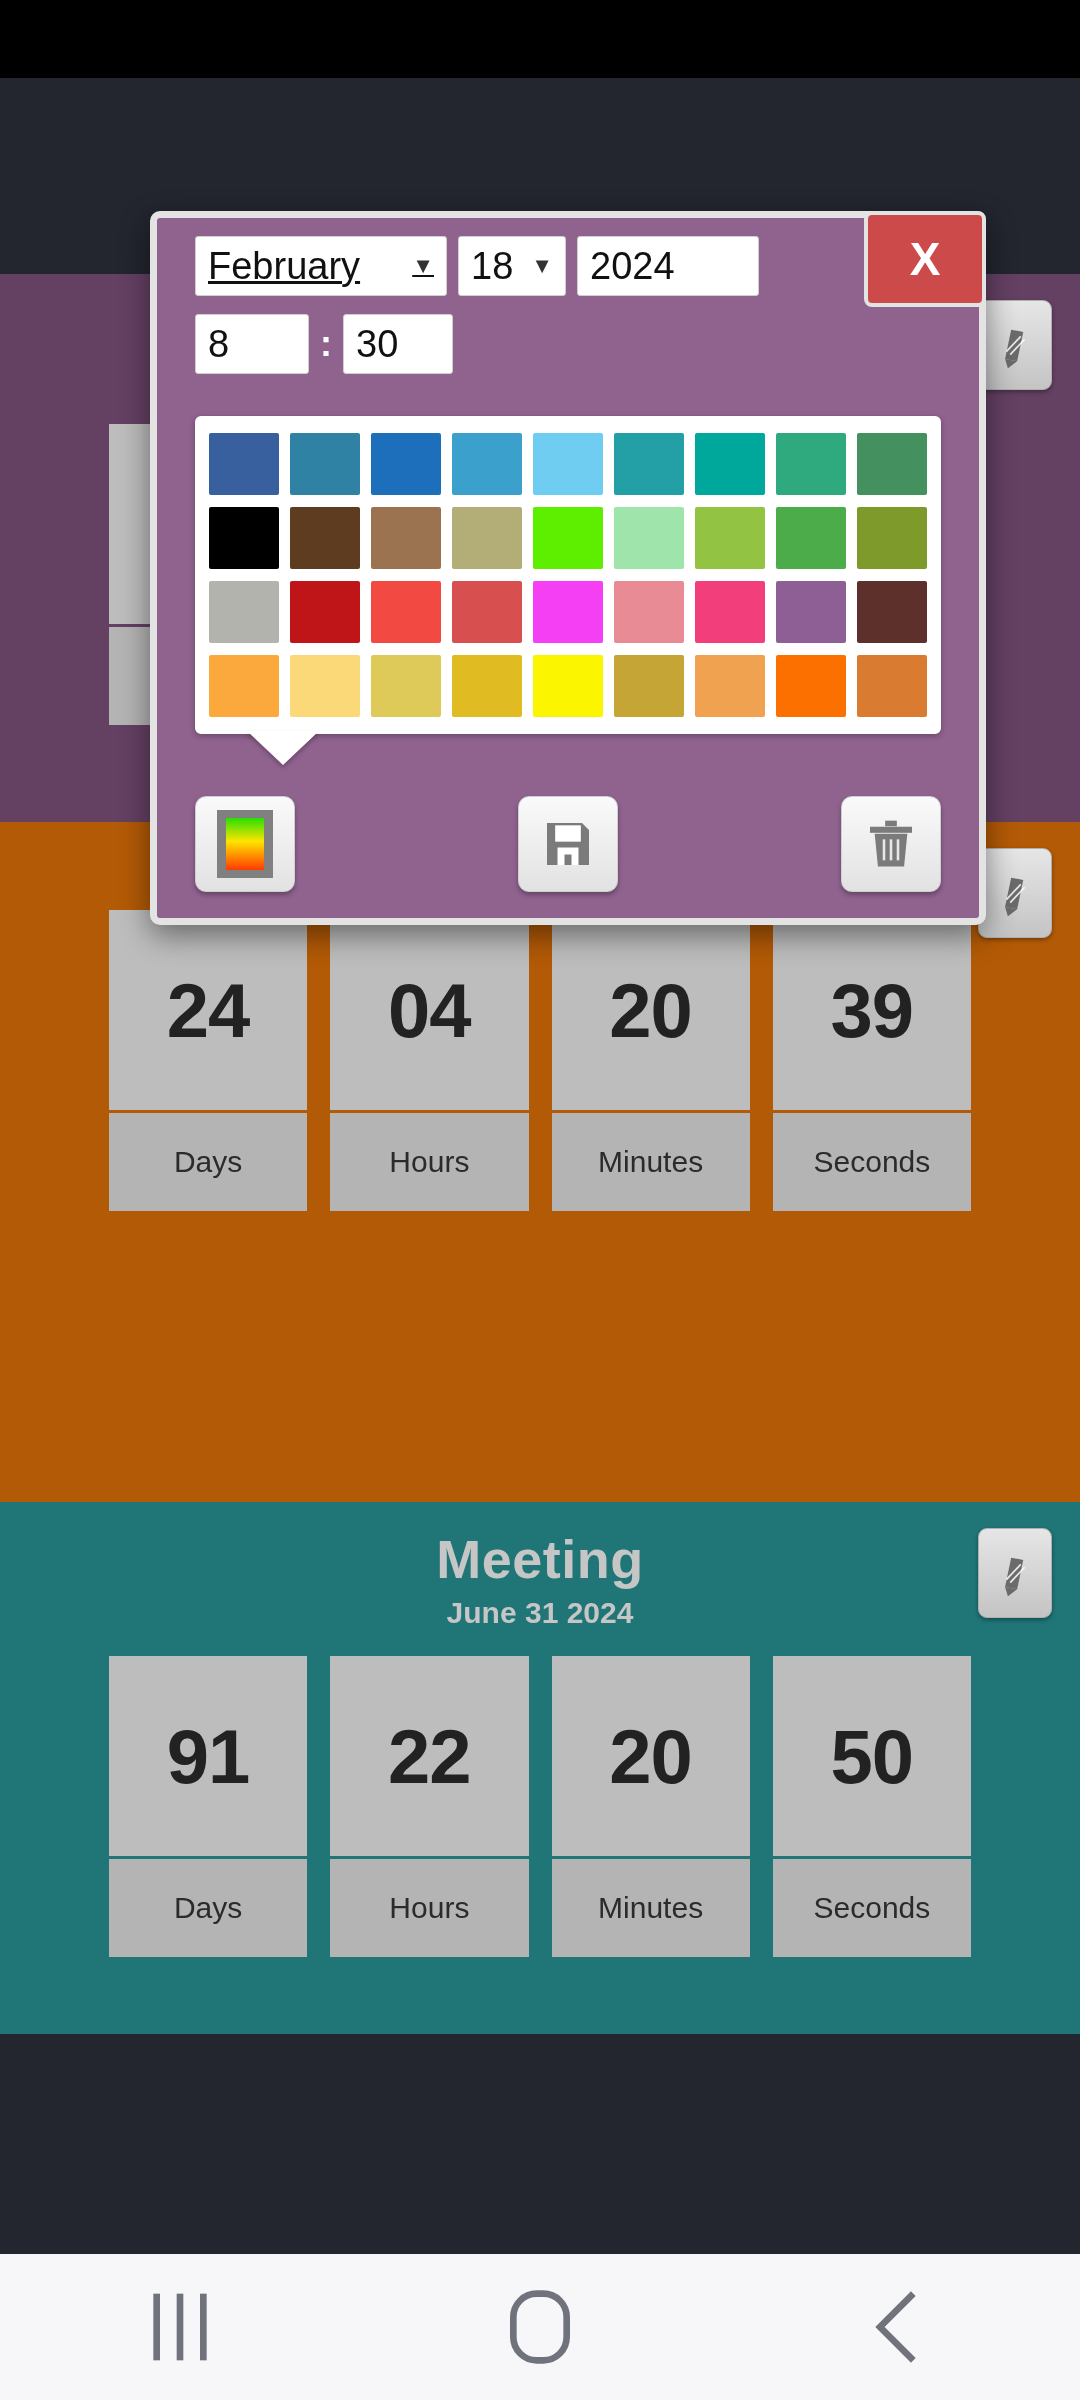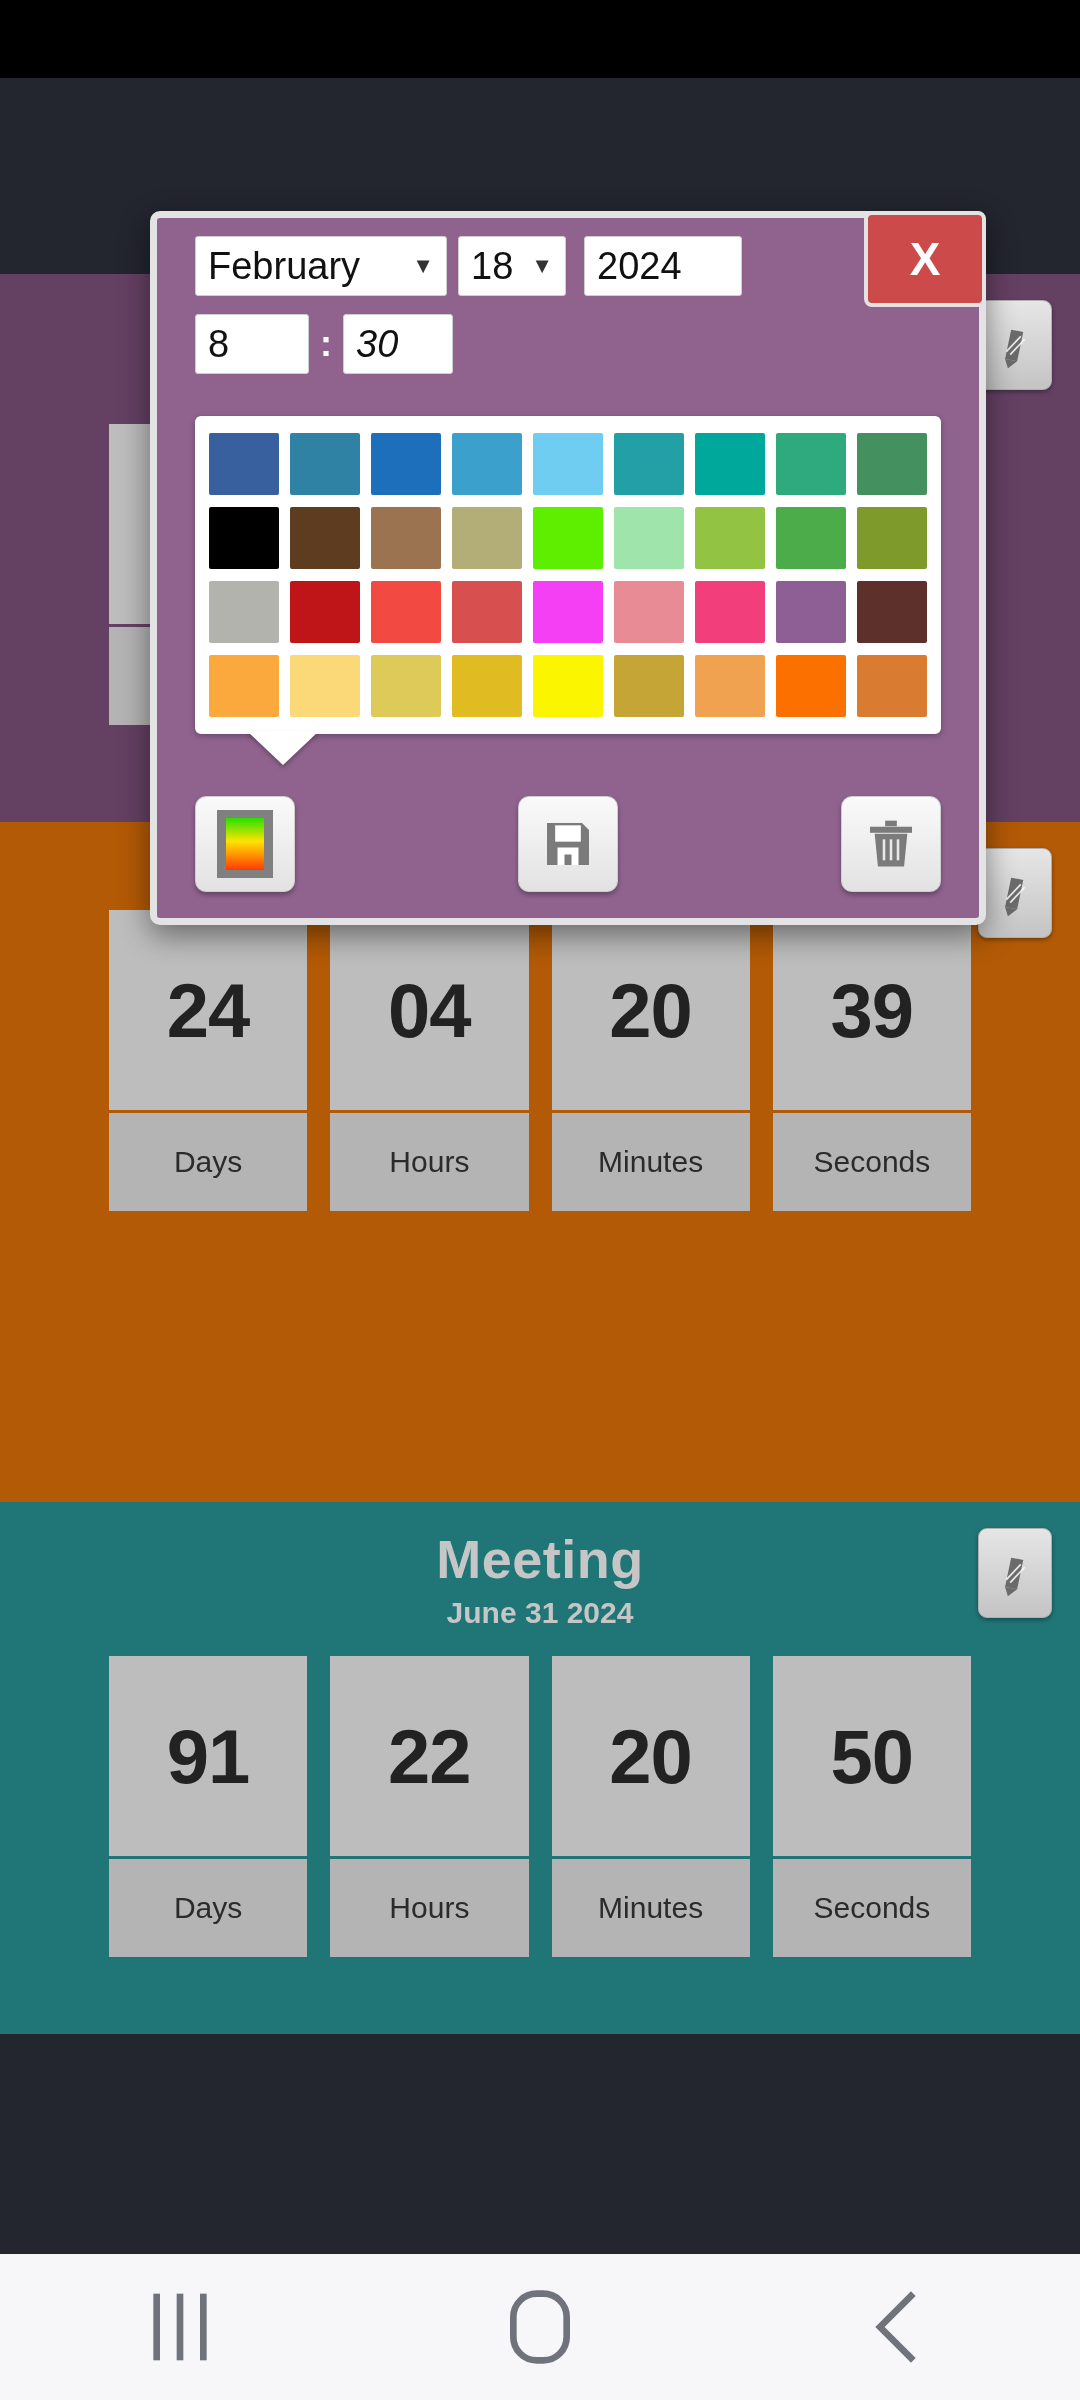--- a/index.html
+++ b/index.html
@@ -63,29 +63,29 @@
     font-size:40px; color:#111; padding:0 13px; line-height:64px;
     font-family:"Liberation Sans", sans-serif;
   }
   .row { display:flex; align-items:center; margin:18px 0 0 38px; }
   .sel {
     background:#fff; border:1px solid #cfcfcf; border-radius:3px; height:60px;
     font-size:38px; color:#111; padding:0 12px; display:flex; align-items:center;
     margin-right:11px;
   }
   .sel .chev { margin-left:18px; font-size:22px; color:#333; line-height:1; }
-  .sel.month { width:252px; justify-content:space-between; }
+  .sel.month { width:252px; justify-content:space-between;text-decoration:underline; }
   .sel.day   { width:108px; justify-content:space-between; padding-right:24px; }
   .txtbox {
     background:#fff; border:1px solid #cfcfcf; border-radius:3px; height:60px;
     font-size:38px; color:#111; padding:0 12px; display:flex; align-items:center;
   }
-  .txtbox.year { width:158px;margin-left:7px; }
+  .txtbox.year { width:182px; }
   .txtbox.hh { width:114px; }
-  .txtbox.mm { width:110px;font-style:italic; }
+  .txtbox.mm { width:110px; }
   .colon { color:#fff; font-size:36px; margin:0 11px; font-weight:bold; }
 
   .palette-wrap { position:relative; margin:42px 38px 0 38px; }
   .palette {
     background:#fff; border:5px solid #fff; border-radius:6px; padding:12px 9px;
     box-shadow:0 2px 6px rgba(0,0,0,.28);
   }
   .prow { display:flex; justify-content:space-between; margin-bottom:12px; }
   .prow:last-child { margin-bottom:0; }
   .swatch { width:70px; height:62px; border-radius:2px; }

